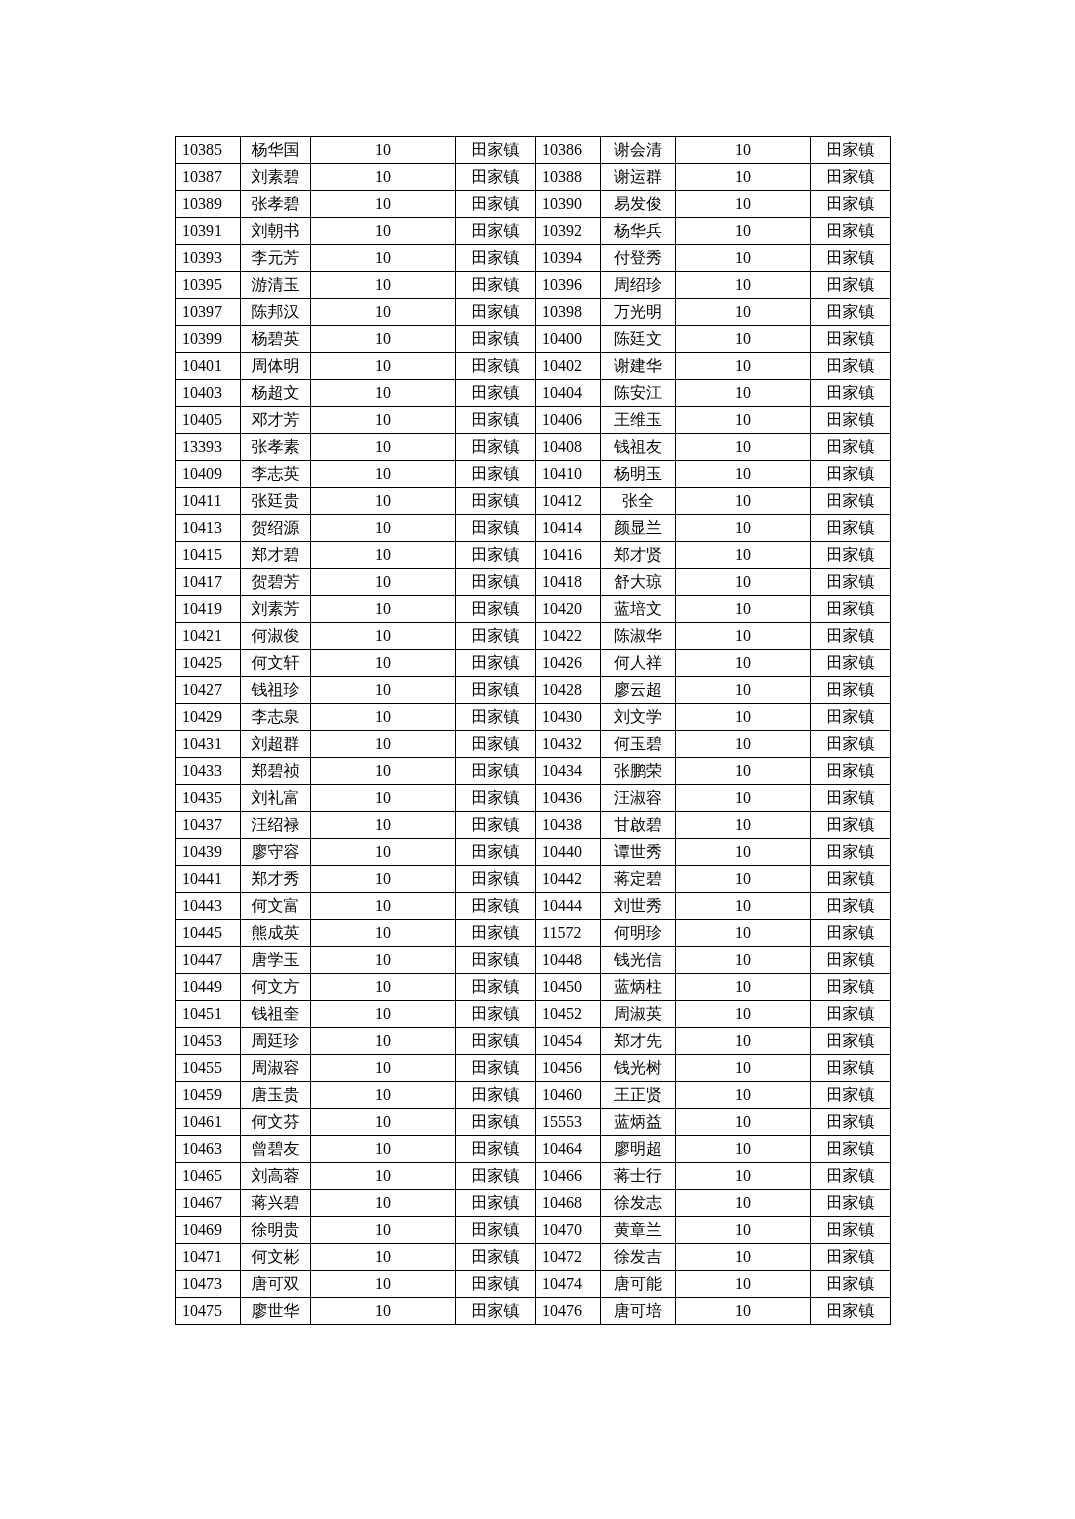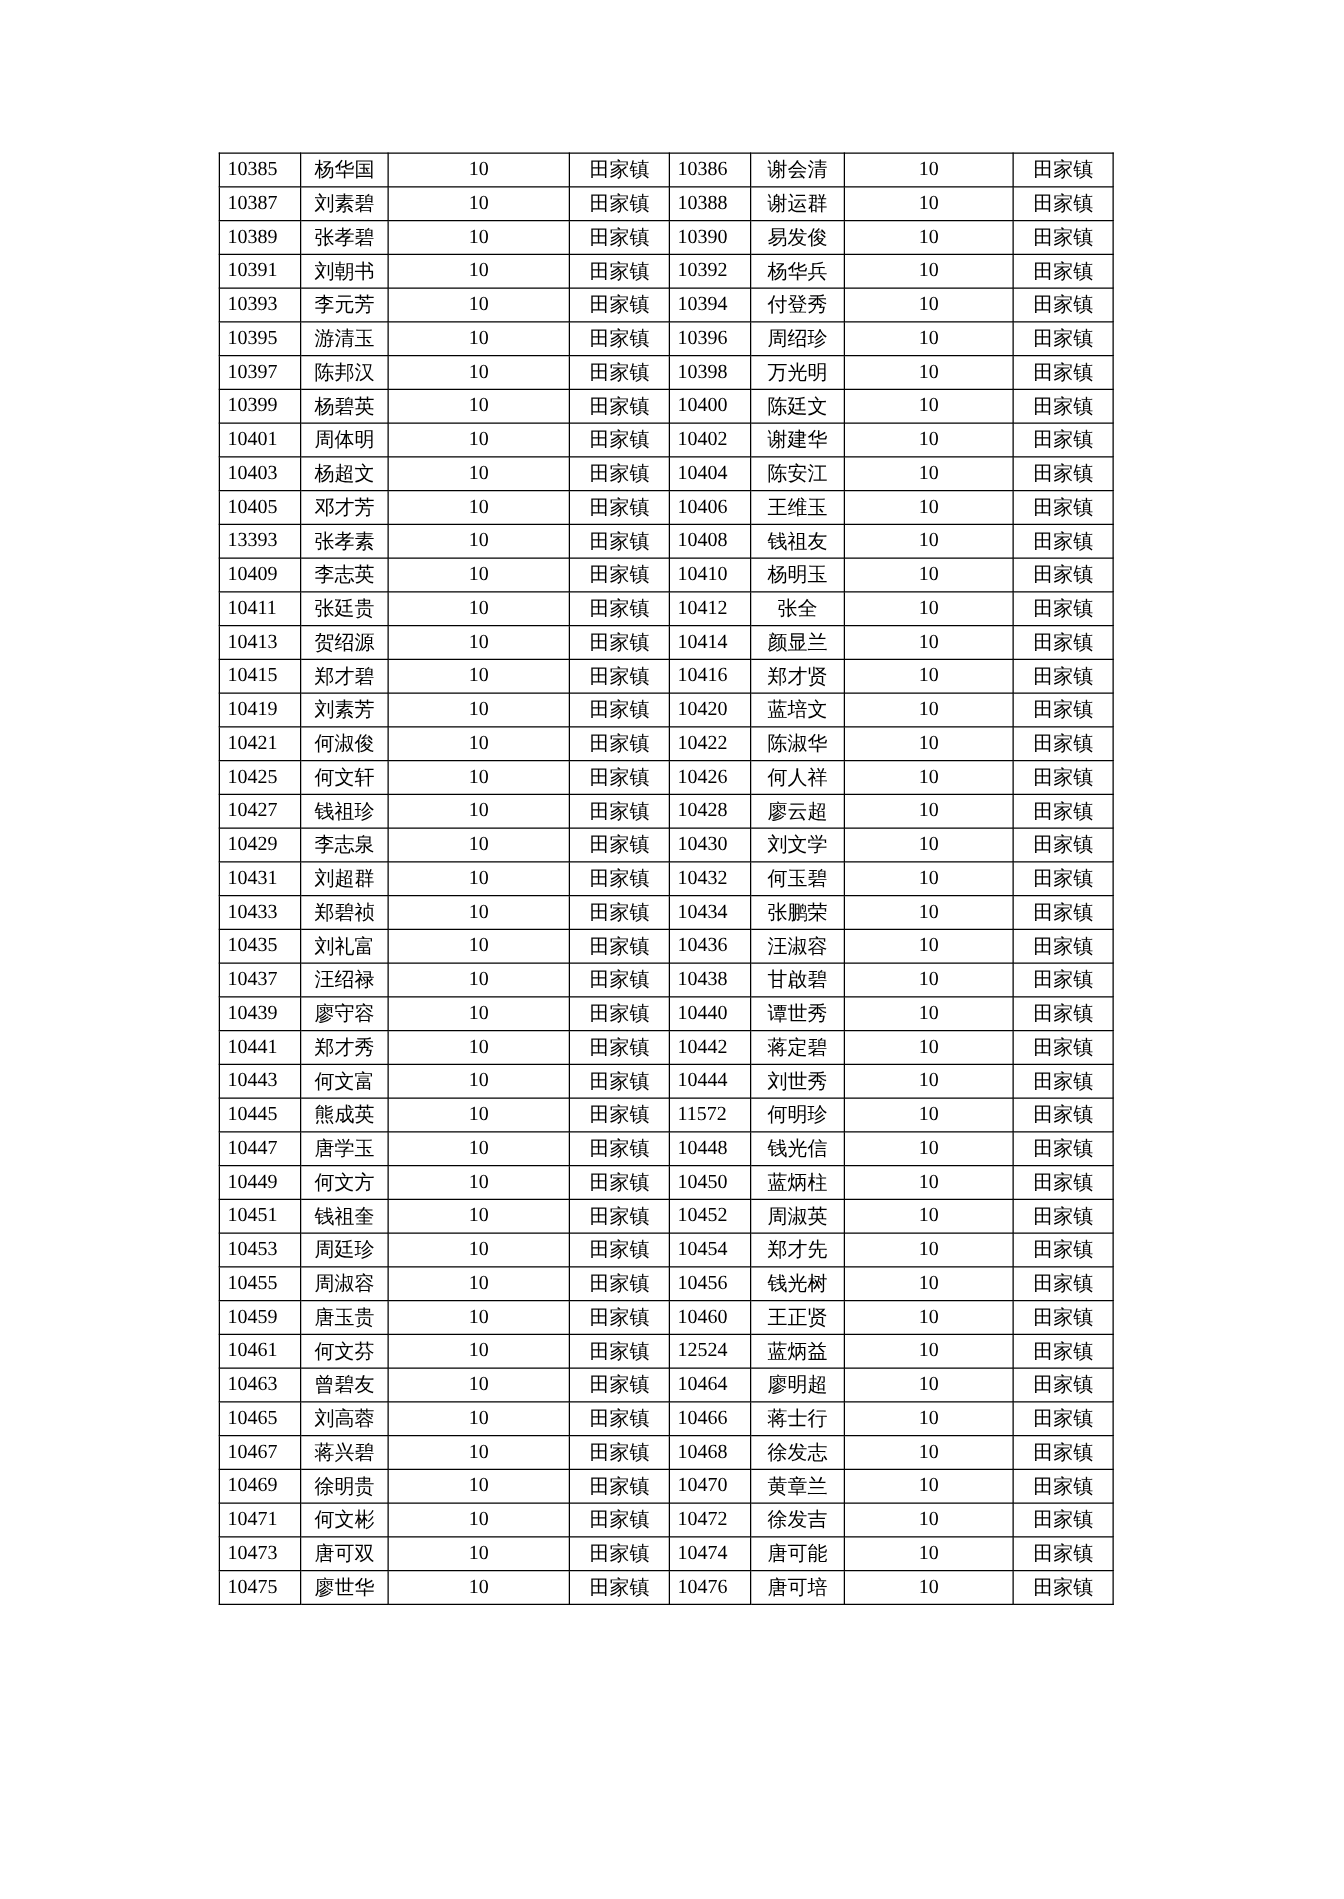--- a/index.html
+++ b/index.html
@@ -16,21 +16,21 @@
   }
   .sheet {
     position: absolute;
     top: 0; left: 0;
     width: 1075px;
     height: 1519px;
     background: #ffffff;
   }
   table.roster {
     position: absolute;
-    top: 122px;
+    top: 136px;
     left: 175px;
     width: 715px;
     border-collapse: collapse;
     table-layout: fixed;
     font-size: 16px;
   }
   table.roster td {
     border: 1px solid #000000;
     height: 26px;
     padding: 0;
@@ -216,20 +216,30 @@
           <td class="id">10415</td>
           <td class="c">郑才碧</td>
           <td class="c">10</td>
           <td class="c">田家镇</td>
           <td class="id">10416</td>
           <td class="c">郑才贤</td>
           <td class="c">10</td>
           <td class="c">田家镇</td>
         </tr>
         <tr>
+          <td class="id">10417</td>
+          <td class="c">贺碧芳</td>
+          <td class="c">10</td>
+          <td class="c">田家镇</td>
+          <td class="id">10418</td>
+          <td class="c">舒大琼</td>
+          <td class="c">10</td>
+          <td class="c">田家镇</td>
+        </tr>
+        <tr>
           <td class="id">10419</td>
           <td class="c">刘素芳</td>
           <td class="c">10</td>
           <td class="c">田家镇</td>
           <td class="id">10420</td>
           <td class="c">蓝培文</td>
           <td class="c">10</td>
           <td class="c">田家镇</td>
         </tr>
         <tr>
@@ -410,21 +420,21 @@
           <td class="id">10460</td>
           <td class="c">王正贤</td>
           <td class="c">10</td>
           <td class="c">田家镇</td>
         </tr>
         <tr>
           <td class="id">10461</td>
           <td class="c">何文芬</td>
           <td class="c">10</td>
           <td class="c">田家镇</td>
-          <td class="id">12524</td>
+          <td class="id">15553</td>
           <td class="c">蓝炳益</td>
           <td class="c">10</td>
           <td class="c">田家镇</td>
         </tr>
         <tr>
           <td class="id">10463</td>
           <td class="c">曾碧友</td>
           <td class="c">10</td>
           <td class="c">田家镇</td>
           <td class="id">10464</td>

